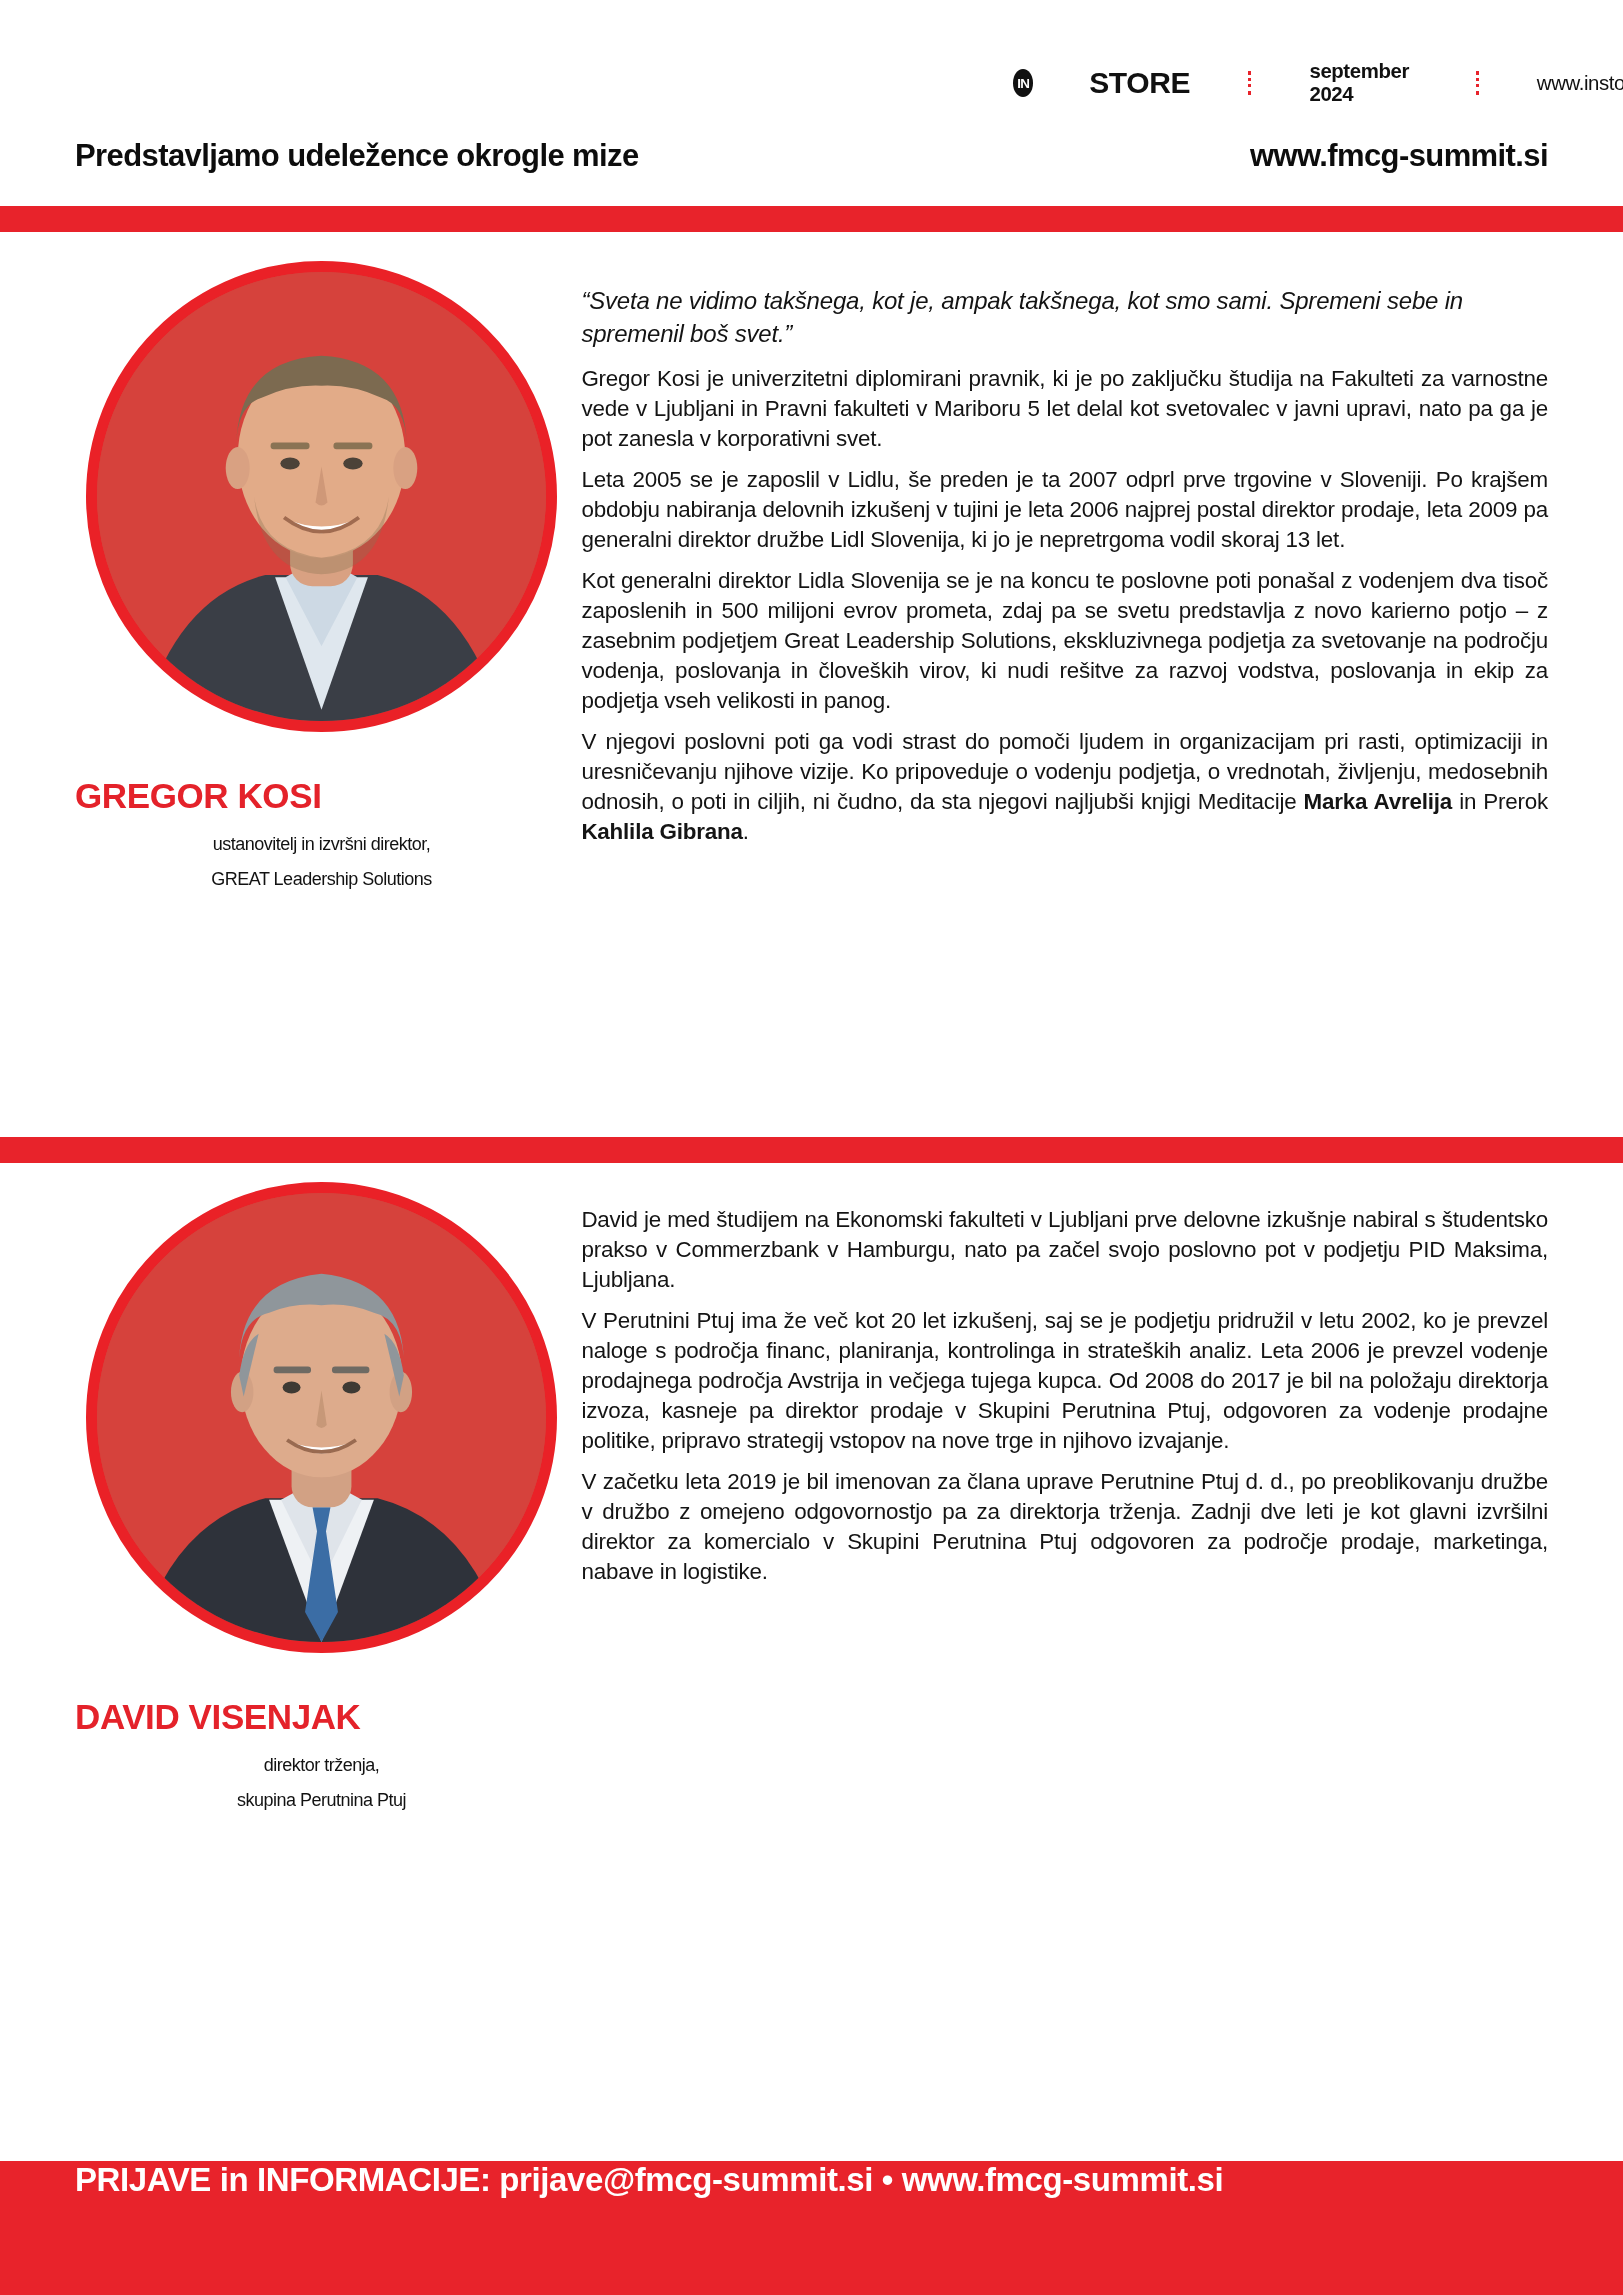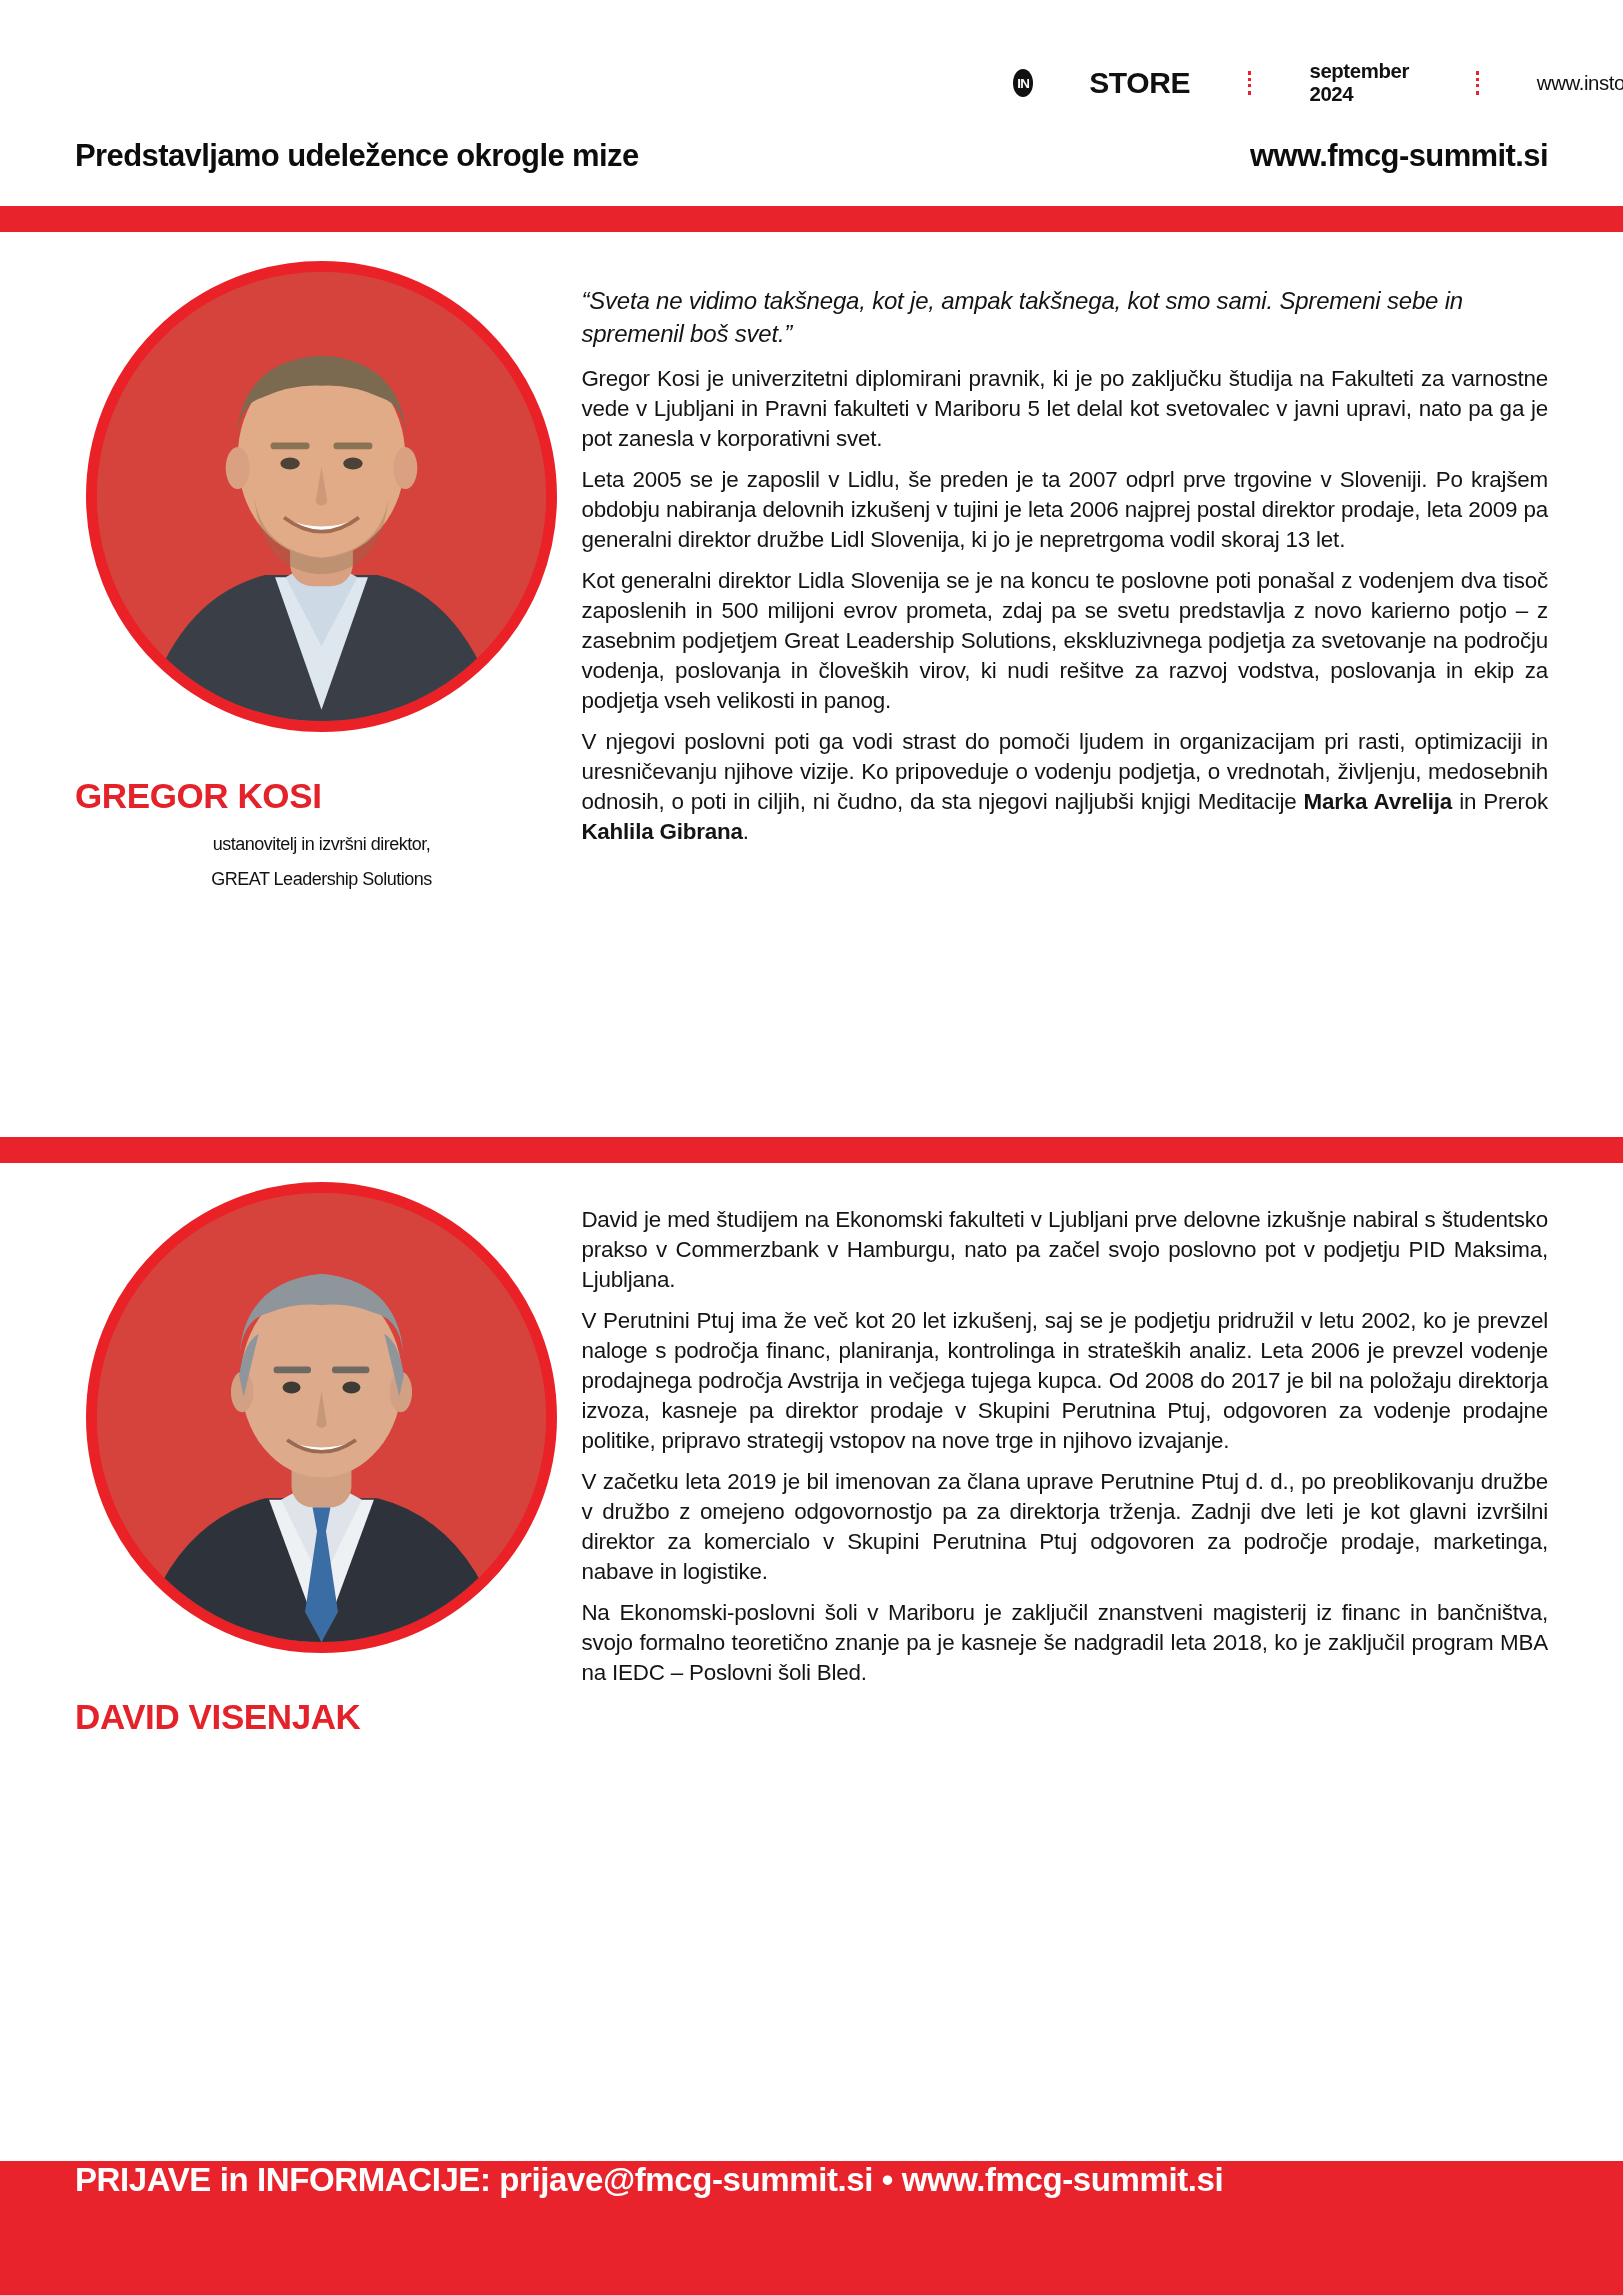--- a/index.html
+++ b/index.html
@@ -173,26 +173,29 @@
           <ellipse cx="260" cy="260" rx="12" ry="8" fill="#3e3a34"></ellipse>
           <ellipse cx="340" cy="260" rx="12" ry="8" fill="#3e3a34"></ellipse>
 
           <path d="M300,264 L293,310 Q300,318 307,310 Z" fill="#c79878"></path>
 
           <path d="M256,332 Q300,364 344,332 Q300,348 256,332 Z" fill="#fff"></path>
           <path d="M254,330 Q300,362 346,330" stroke="#996a50" stroke-width="5" fill="none"></path>
         </svg>
       </div>
       <div class="person-name">DAVID VISENJAK</div>
+      <div class="person-title">
+        <div>direktor trženja,</div>
+        <div>skupina Perutnina Ptuj</div>
+      </div>
     </div>
     <div class="text-col">
       <p class="body-p">David je med študijem na Ekonomski fakulteti v Ljubljani prve delovne izkušnje nabiral s študentsko prakso v Commerzbank v Hamburgu, nato pa začel svojo poslovno pot v podjetju PID Maksima, Ljubljana.</p>
       <p class="body-p">V Perutnini Ptuj ima že več kot 20 let izkušenj, saj se je podjetju pridružil v letu 2002, ko je prevzel naloge s področja financ, planiranja, kontrolinga in strateških analiz. Leta 2006 je prevzel vodenje prodajnega področja Avstrija in večjega tujega kupca. Od 2008 do 2017 je bil na položaju direktorja izvoza, kasneje pa direktor prodaje v Skupini Perutnina Ptuj, odgovoren za vodenje prodajne politike, pripravo strategij vstopov na nove trge in njihovo izvajanje.</p>
       <p class="body-p">V začetku leta 2019 je bil imenovan za člana uprave Perutnine Ptuj d. d., po preoblikovanju družbe v družbo z omejeno odgovornostjo pa za direktorja trženja. Zadnji dve leti je kot glavni izvršilni direktor za komercialo v Skupini Perutnina Ptuj odgovoren za področje prodaje, marketinga, nabave in logistike.</p>
-      <p class="body-p">Na Ekonomski-poslovni šoli v Mariboru je zaključil znanstveni magisterij iz financ in bančništva, svojo formalno teoretično znanje pa je kasneje še nadgradil leta 2018, ko je zaključil program MBA na IEDC – Poslovni šoli Bled.</p>
     </div>
   </div>
 
   <div class="footer">
     <span class="footer-text">PRIJAVE in INFORMACIJE: prijave@fmcg-summit.si • www.fmcg-summit.si</span>
   </div>
 
 </div>
 
 

